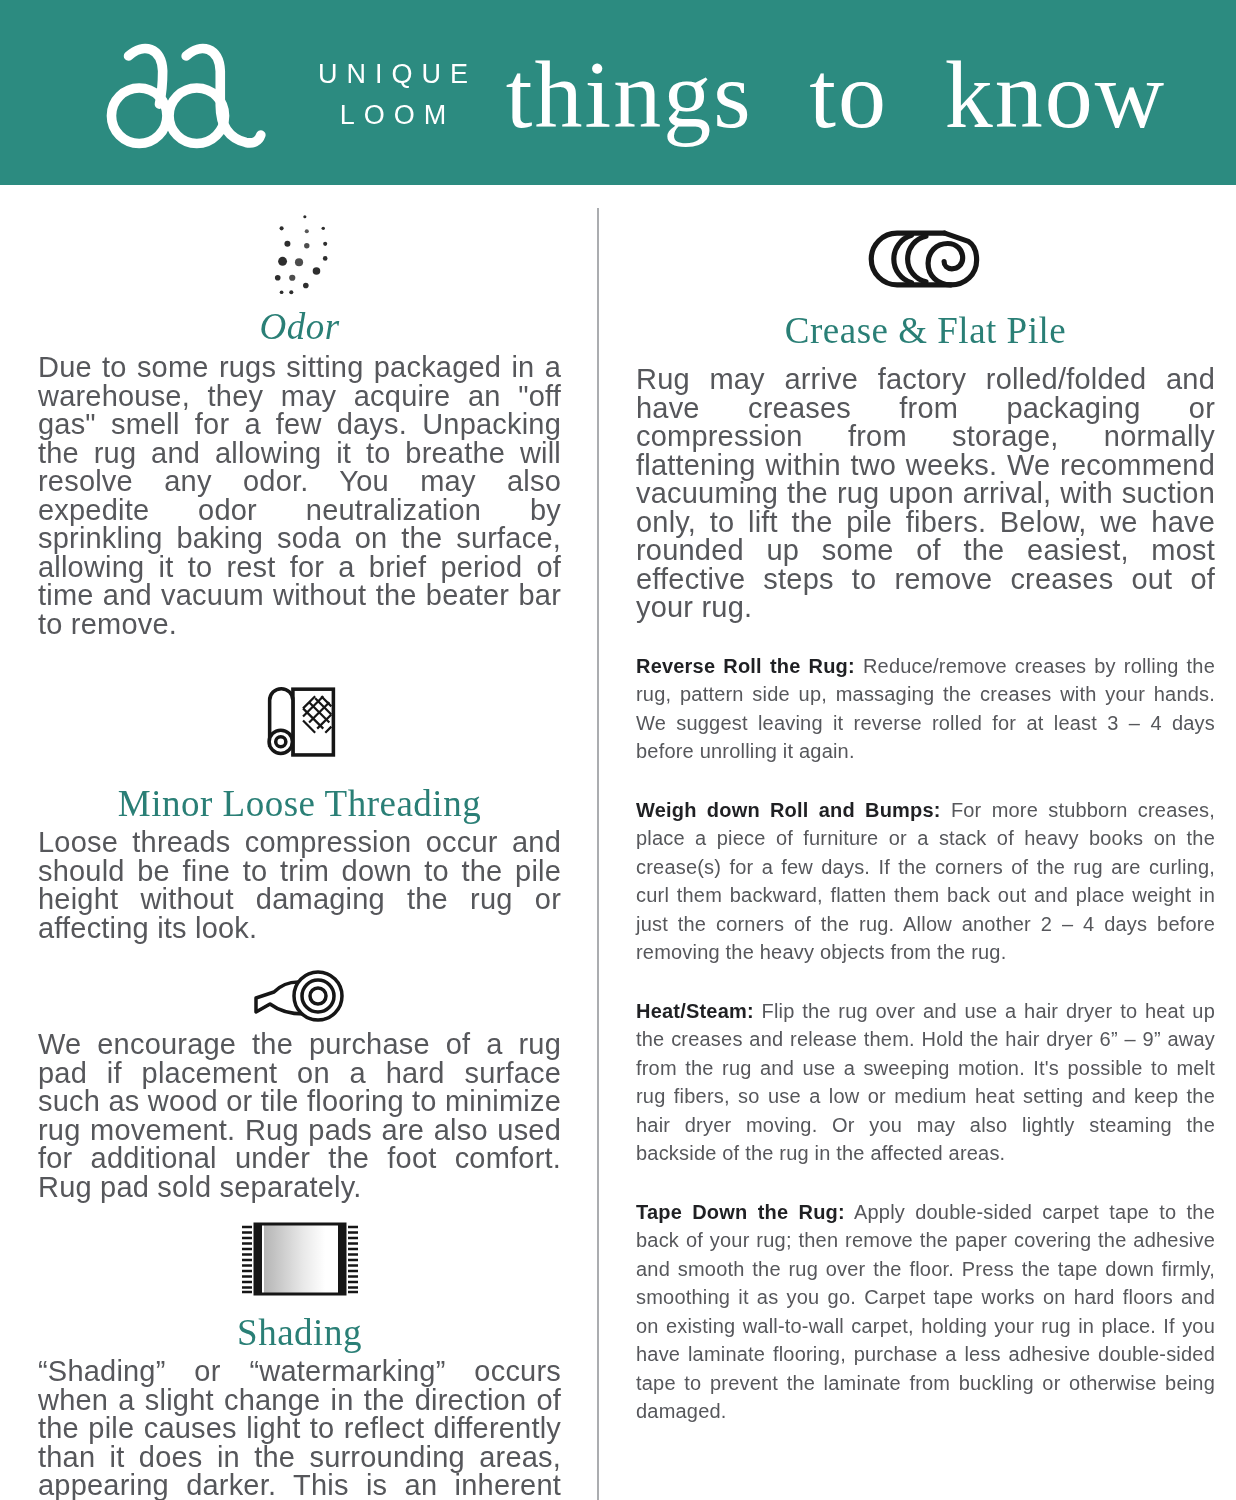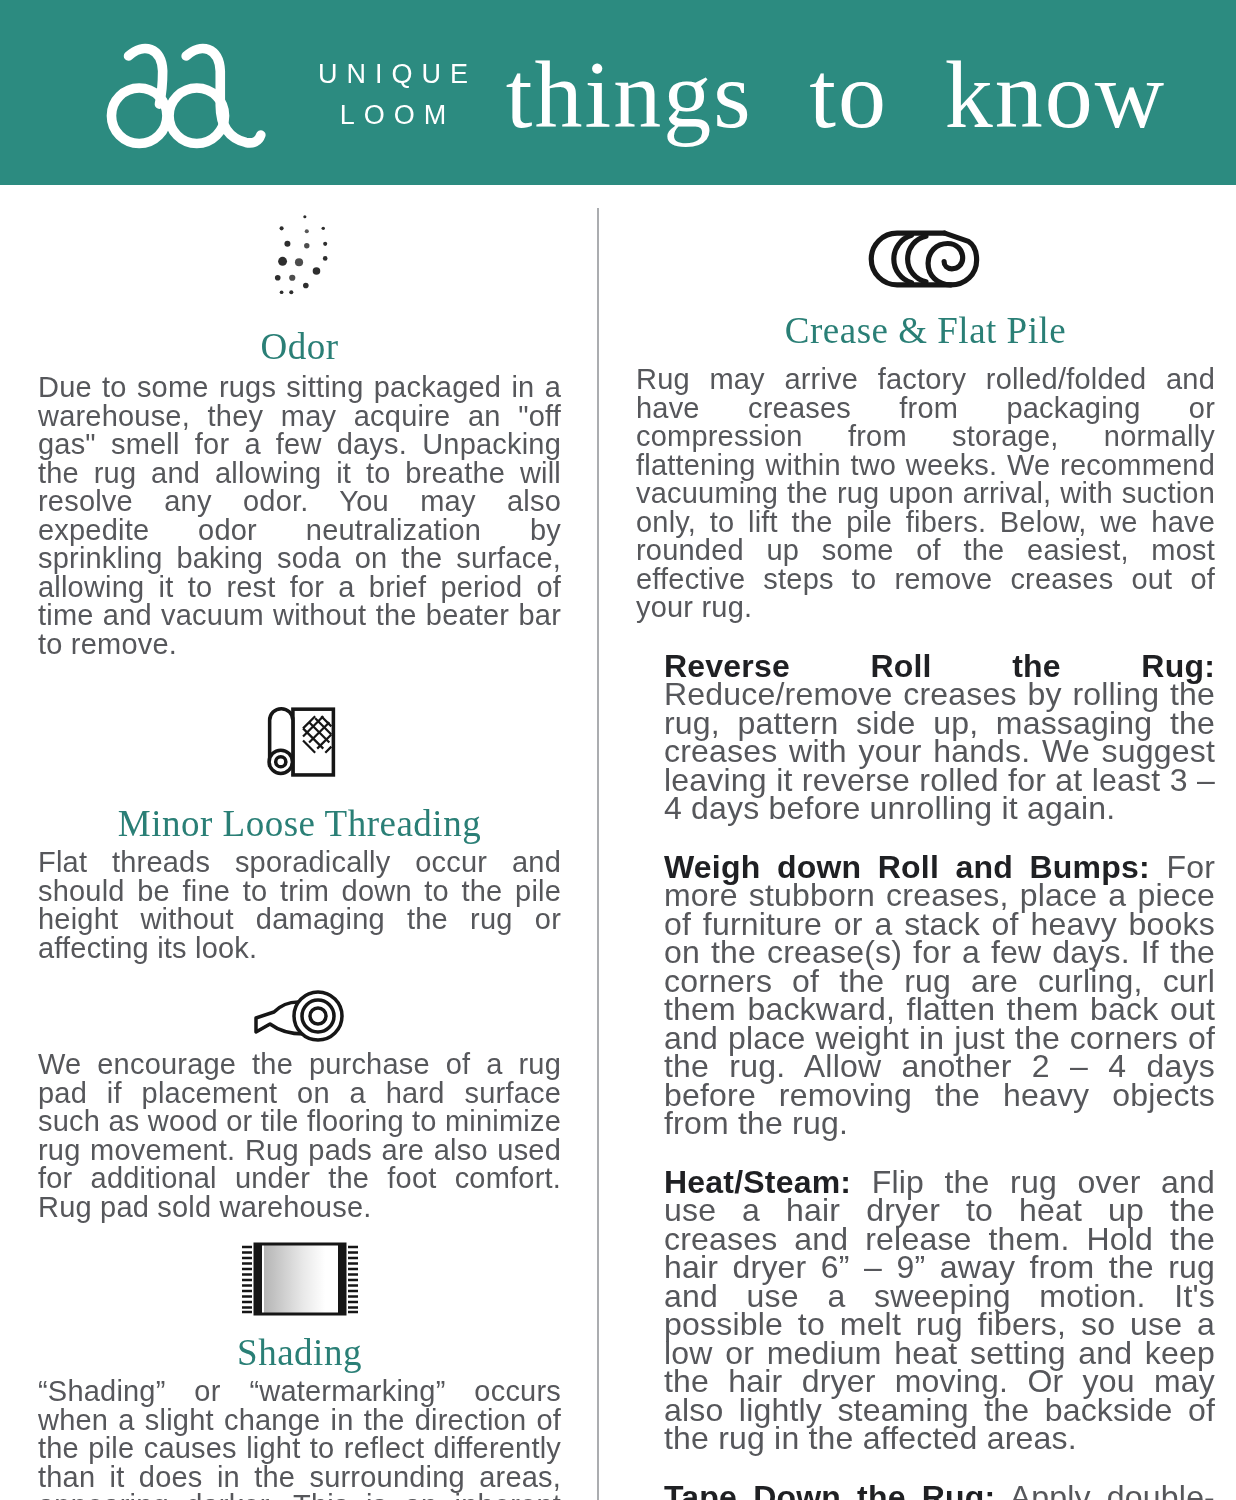--- a/index.html
+++ b/index.html
@@ -26,27 +26,27 @@
   .col-left{padding:0 36px 30px 38px;}
   .col-right{padding:0 21px 30px 37px;}
 
   .icon-row{display:flex;justify-content:center;}
   .icon-row svg{display:block;color:var(--icon);}
 
   h2{font-family:"Liberation Serif",serif;font-weight:400;color:var(--heading);
      font-size:37px;line-height:44px;text-align:center;letter-spacing:0.5px;}
   p.body{color:var(--body);font-size:29px;line-height:28.5px;letter-spacing:0.2px;
          text-align:justify;}
-  p.tip{color:var(--body);font-size:32px;line-height:28.5px;letter-spacing:0.2px;
-        text-align:justify;margin-top:30px;margin-left:28px;}
+  p.tip{color:var(--body);font-size:20px;line-height:28.5px;letter-spacing:0.2px;
+        text-align:justify;margin-top:30px;}
   p.tip strong{color:var(--label);font-weight:700;}
 
   
   .ic-odor{margin-top:24px;}
-  .h-odor{margin-top:24px;}
+  .h-odor{margin-top:4px;font-style:italic;}
   .p-odor{margin-top:4px;}
   .ic-threading{margin-top:36px;}
   .h-threading{margin-top:22px;}
   .p-threading{margin-top:2px;}
   .ic-rugpad{margin-top:24px;}
   .h-rugpad{margin-top:16px;}
   .p-rugpad{margin-top:2px;}
   .ic-shading{margin-top:20px;}
   .h-shading{margin-top:14px;}
   .p-shading{margin-top:2px;}
@@ -109,32 +109,32 @@
           <g stroke-width="2.2">
             <path d="M38,34 L58,54 M44,28 L64,48 M50,24 L66,40 M38,46 L50,58 M56,22 L66,32"></path>
             <path d="M58,22 L38,42 M64,28 L44,48 M66,40 L52,54 M50,22 L38,34 M66,52 L60,58"></path>
           </g>
           <path d="M5,72 L5,26 A11.5,11.5 0 0 1 28,26 L28,80" fill="#ffffff"></path>
           <circle cx="16" cy="67" r="11.5" fill="#ffffff"></circle>
           <circle cx="16" cy="67" r="5"></circle>
         </svg>
       </div>
       <h2 class="h-threading">Minor Loose Threading</h2>
-      <p class="body p-threading">Flat threads sporadically occur and should be fine to trim down to the pile height without damaging the rug or affecting its look.</p>
+      <p class="body p-threading">Loose threads compression occur and should be fine to trim down to the pile height without damaging the rug or affecting its look.</p>
 
       <div class="icon-row ic-rugpad">
         <svg width="96" height="62" viewBox="0 0 96 62" stroke="currentColor" fill="none" stroke-width="3.5">
           <path d="M52,48 C38,48 26,44 18,38 L4,46 L4,32 L22,26 C28,20 36,16 46,16" fill="#ffffff" stroke-linejoin="round"></path>
           <path d="M4,46 L18,38" stroke-width="2.5"></path>
           <circle cx="66" cy="30" r="24" fill="#ffffff"></circle>
           <circle cx="66" cy="30" r="16"></circle>
           <circle cx="66" cy="30" r="8"></circle>
         </svg>
       </div>
-      <p class="body p-rugpad">We encourage the purchase of a rug pad if placement on a hard surface such as wood or tile flooring to minimize rug movement. Rug pads are also used for additional under the foot comfort. Rug pad sold warehouse.</p>
+      <p class="body p-rugpad">We encourage the purchase of a rug pad if placement on a hard surface such as wood or tile flooring to minimize rug movement. Rug pads are also used for additional under the foot comfort. Rug pad sold separately.</p>
 
       <div class="icon-row ic-shading">
         <svg width="120" height="76" viewBox="0 0 120 76">
           <defs>
             <linearGradient id="shadeGrad" x1="0" y1="0" x2="1" y2="0">
               <stop offset="0" stop-color="#b5b5b5"></stop>
               <stop offset="0.55" stop-color="#e9e9e9"></stop>
               <stop offset="0.85" stop-color="#ffffff"></stop>
             </linearGradient>
           </defs>

